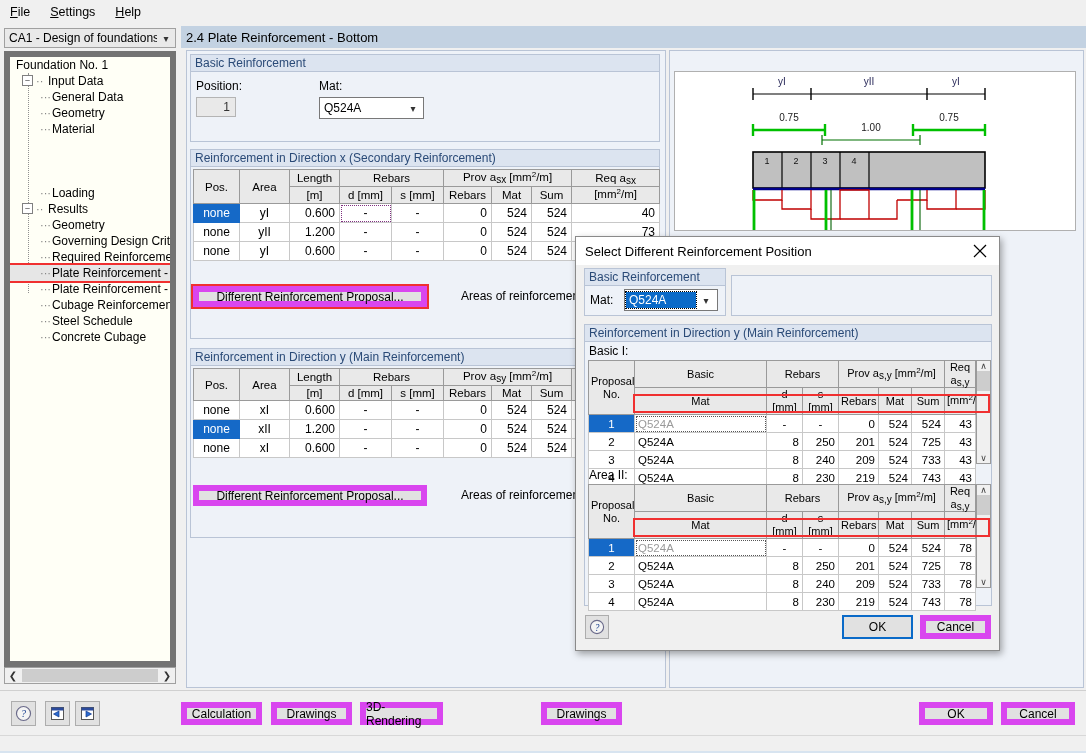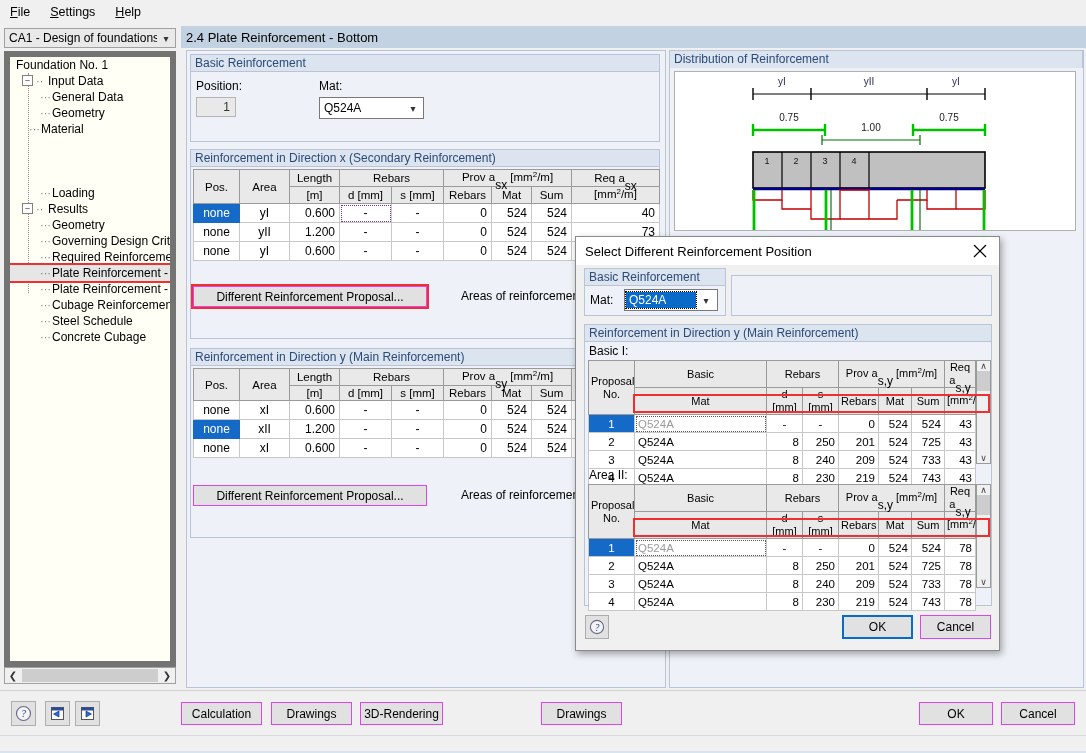--- a/index.html
+++ b/index.html
@@ -146,26 +146,26 @@
   td.posbtn {
     background: #e3e3e3; text-align: center;
     border: 1px solid #9a9a9a;
     margin-top: 16px;
   }
   td.posbtn.sel { background: #1569c7; color: #fff; border-color: #1569c7; }
   td.dashcell {
     outline: 1px dotted #803080; outline-offset: -2px;
     color: #1a8a1a; text-align: center; background: #fff;
   }
-  sub { font-size: 12px; vertical-align: baseline; position: relative; top: 8px; }
+  sub { font-size: 10px; vertical-align: baseline; position: relative; top: 2px; }
   sup { font-size: 8px; vertical-align: baseline; position: relative; top: -4px; }
 
   
   .btn {
-    background: #e1e1e1; border: 1px solid #d946ef;
+    background: #e1e1e1; border: 6px solid #d946ef;
     font-size: 12px; color: #000;
     display: flex; align-items: center; justify-content: center;
     box-sizing: border-box; cursor: default;
   }
   .btn.default {
     border: 2px solid #0a6ac8;
   }
   .btn-redbox { outline: 2px solid #f03030; }
 
   
@@ -283,21 +283,21 @@
       <div class="tree-row" style="padding-left:12px;">
         <span class="expander">–</span><span class="dashlead">··</span><span>Input Data</span>
       </div>
 
       <div class="tree-row" style="padding-left:30px;">
         <span class="dashlead">···</span><span>General Data</span>
       </div>
       <div class="tree-row" style="padding-left:30px;">
         <span class="dashlead">···</span><span>Geometry</span>
       </div>
-      <div class="tree-row" style="padding-left:19px;">
+      <div class="tree-row" style="padding-left:30px;">
         <span class="dashlead">···</span><span>Material</span>
       </div>
       <div class="tree-row" style="padding-left:30px;margin-top:48px;">
         <span class="dashlead">···</span><span>Loading</span>
       </div>
 
       <div class="tree-row" style="padding-left:12px;">
         <span class="expander">–</span><span class="dashlead">··</span><span>Results</span>
       </div>
 
@@ -505,21 +505,20 @@
             </tbody>
               </table>
 
             <div class="btn" style="position:absolute;left:2px;top:119px;width:234px;height:21px;">Different Reinforcement Proposal...</div>
             <div class="lbl-plain" style="position:absolute;left:270px;top:122px;">Areas of reinforcement:</div>
           </div>
         </div>
       </div>
 
       <div id="right-content">
-        <div class="grp-title-band" style="position:absolute;left:0;top:0;width:413px;border-left:none;border-top:none;">Distribution of Reinforcement</div>
 
         <div id="diagram-body">
           <svg width="400" height="158" viewBox="0 0 400 158">
 
             <line x1="78" y1="22" x2="310" y2="22" stroke="#000" stroke-width="1.2"></line>
             <line x1="78" y1="16" x2="78" y2="28" stroke="#000" stroke-width="1.4"></line>
             <line x1="136" y1="16" x2="136" y2="28" stroke="#000" stroke-width="1.4"></line>
             <line x1="252" y1="16" x2="252" y2="28" stroke="#000" stroke-width="1.4"></line>
             <line x1="310" y1="16" x2="310" y2="28" stroke="#000" stroke-width="1.4"></line>
             <text x="107" y="13" font-size="10" text-anchor="middle" fill="#2a2a5a" font-family="Liberation Sans, sans-serif">yI</text>

